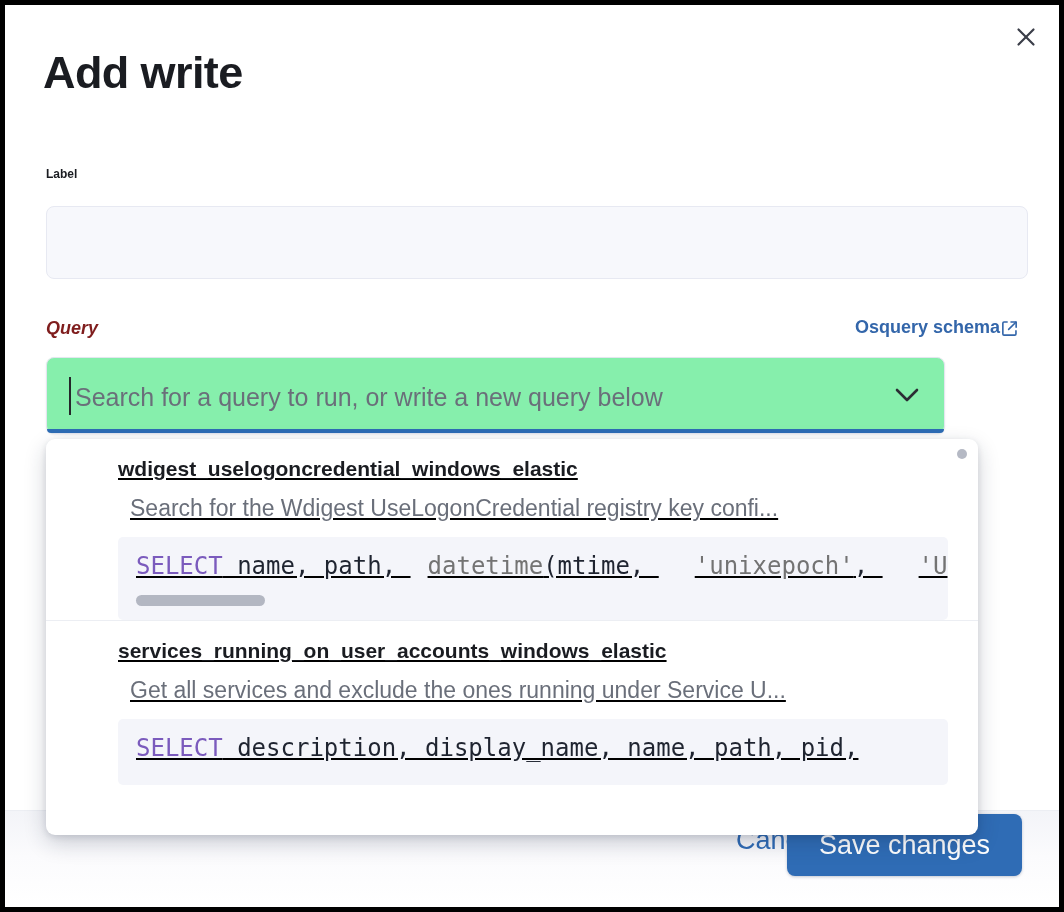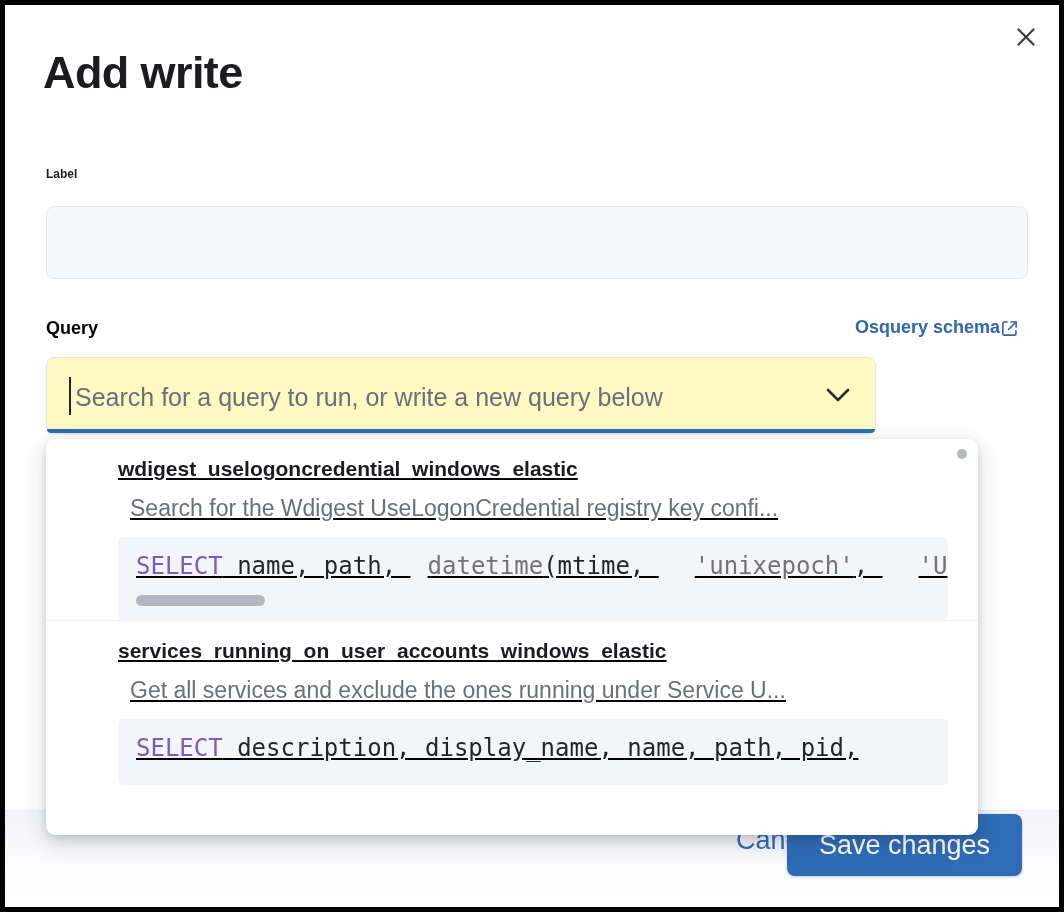--- a/index.html
+++ b/index.html
@@ -84,21 +84,22 @@
   }
   .label-input::placeholder { color: #9aa0ad; }
 
   
   .query-label {
     position: absolute;
     left: 41px;
     top: 313px;
     font-size: 18px;
     font-weight: 700;
-    color: #000000;
+    color: #7f1d1d;
+    font-style: italic;
   }
   .schema-link {
     position: absolute;
     right: 40px;
     top: 312px;
     font-size: 18px;
     font-weight: 700;
     color: #3366aa;
     text-decoration: none;
     display: flex;
@@ -106,24 +107,24 @@
     gap: 0;
     cursor: pointer;
   }
   .schema-link svg { display: block; margin-top: 1px; }
 
   
   .combobox {
     position: absolute;
     left: 41px;
     top: 352px;
-    width: 830px;
+    width: 899px;
     height: 77px;
     box-sizing: border-box;
-    background: #fef9c3;
+    background: #86efac;
     border: 1px solid #e3e6ef;
     border-radius: 8px;
     box-shadow: 0 1px 2px rgba(20,30,60,0.08);
   }
   .combobox-underline {
     position: absolute;
     left: 0; right: 0; bottom: 0;
     height: 4px;
     background: #2d6cb5;
     border-bottom-left-radius: 7px;

